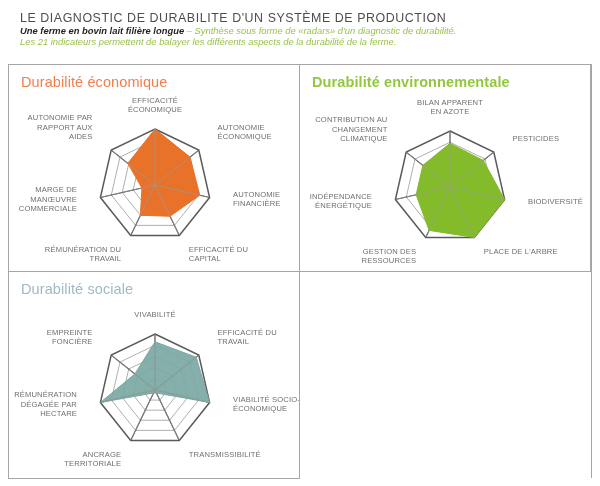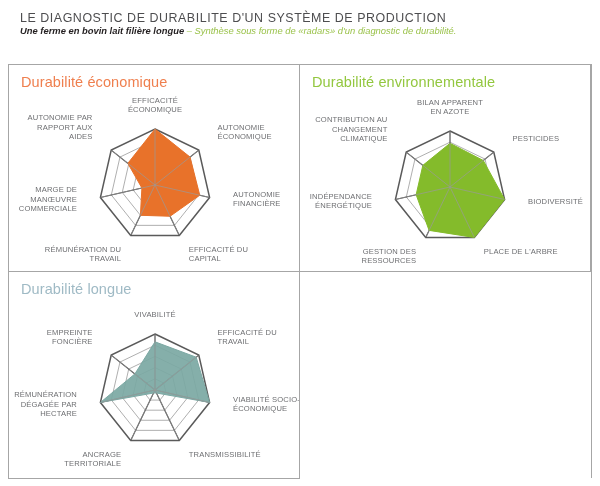--- a/index.html
+++ b/index.html
@@ -48,21 +48,21 @@
     background:#fff;
     overflow:hidden;
   }
   .panel-title{
     position:absolute;
     left:12px;top:9px;
     font-size:14.5px;
     letter-spacing:0.1px;
   }
   .t-eco{color:#ef7f4e;}
-  .t-env{color:#93c73f;}
+  .t-env{color:#93c73f;font-weight:bold;}
   .t-soc{color:#9fbac5;}
   .radar-wrap{position:absolute;left:0;top:0;width:100%;height:100%;text-decoration:underline;}
   svg{display:block;}
   .axis-label{
     font-family:"Liberation Sans", sans-serif;
     font-size:7.6px;
     fill:#6d6e71;
     letter-spacing:0.15px;
   }
   .web-line{stroke:#8c8c8c;stroke-width:0.7;fill:none;}
@@ -74,20 +74,23 @@
   .poly-soc{fill:#7ba8a3;stroke:#7ba8a3;stroke-width:1;fill-opacity:0.92;}
   .empty-cell{background:#ffffff;border:none;margin:-1px 0 0 -1px;}
 </style>
 </head>
 <body>
 
 <div class="header">
   <div class="main-title">LE DIAGNOSTIC DE DURABILITE D'UN SYSTÈME DE PRODUCTION</div>
   <div class="sub">
     <span class="bold">Une ferme en bovin lait filière longue</span><span class="green"> – </span><span class="green">Synthèse sous forme de «radars» d'un diagnostic de durabilité.</span>
+  </div>
+  <div class="sub">
+    <span class="green">Les 21 indicateurs permettent de balayer les différents aspects de la durabilité de la ferme.</span>
   </div>
 </div>
 
 <div class="grid">
   <div class="panel">
     <div class="panel-title t-eco">Durabilité économique</div>
     <div class="radar-wrap">
         <svg width="291" height="207" viewBox="0 0 291 207">
           <polygon points="146.00,108.80 154.76,113.02 156.92,122.49 150.86,130.09 141.14,130.09 135.08,122.49 137.24,113.02" class="web-line"></polygon>
           <polygon points="146.00,97.60 163.51,106.03 167.84,124.98 155.72,140.18 136.28,140.18 124.16,124.98 128.49,106.03" class="web-line"></polygon>
@@ -147,21 +150,21 @@
           <text x="212.5" y="75.9" text-anchor="start" class="axis-label"><tspan x="212.5" dy="0">PESTICIDES</tspan></text>
           <text x="228.0" y="138.5" text-anchor="start" class="axis-label"><tspan x="228.0" dy="0">BIODIVERSITÉ</tspan></text>
           <text x="183.8" y="188.9" text-anchor="start" class="axis-label"><tspan x="183.8" dy="0">PLACE DE L'ARBRE</tspan></text>
           <text x="116.2" y="188.9" text-anchor="end" class="axis-label"><tspan x="116.2" dy="0">GESTION DES</tspan><tspan x="116.2" dy="9.4">RESSOURCES</tspan></text>
           <text x="72.0" y="133.8" text-anchor="end" class="axis-label"><tspan x="72.0" dy="0">INDÉPENDANCE</tspan><tspan x="72.0" dy="9.4">ÉNERGÉTIQUE</tspan></text>
           <text x="87.5" y="57.1" text-anchor="end" class="axis-label"><tspan x="87.5" dy="0">CONTRIBUTION AU</tspan><tspan x="87.5" dy="9.4">CHANGEMENT</tspan><tspan x="87.5" dy="9.4">CLIMATIQUE</tspan></text>
         </svg>
       </div>
   </div>
   <div class="panel">
-    <div class="panel-title t-soc">Durabilité longue</div>
+    <div class="panel-title t-soc">Durabilité sociale</div>
     <div class="radar-wrap">
         <svg width="291" height="207" viewBox="0 0 291 207">
           <polygon points="146.00,106.80 154.76,111.02 156.92,120.49 150.86,128.09 141.14,128.09 135.08,120.49 137.24,111.02" class="web-line"></polygon>
           <polygon points="146.00,95.60 163.51,104.03 167.84,122.98 155.72,138.18 136.28,138.18 124.16,122.98 128.49,104.03" class="web-line"></polygon>
           <polygon points="146.00,84.40 172.27,97.05 178.76,125.48 160.58,148.27 131.42,148.27 113.24,125.48 119.73,97.05" class="web-line"></polygon>
           <polygon points="146.00,73.20 181.03,90.07 189.68,127.97 165.44,158.36 126.56,158.36 102.32,127.97 110.97,90.07" class="web-line"></polygon>
           <polygon points="146.00,62.00 189.78,83.08 200.60,130.46 170.30,168.45 121.70,168.45 91.40,130.46 102.22,83.08" class="web-outer"></polygon>
           <line x1="146" y1="118" x2="146.00" y2="62.00" class="spoke"></line>
           <line x1="146" y1="118" x2="189.78" y2="83.08" class="spoke"></line>
           <line x1="146" y1="118" x2="200.60" y2="130.46" class="spoke"></line>

